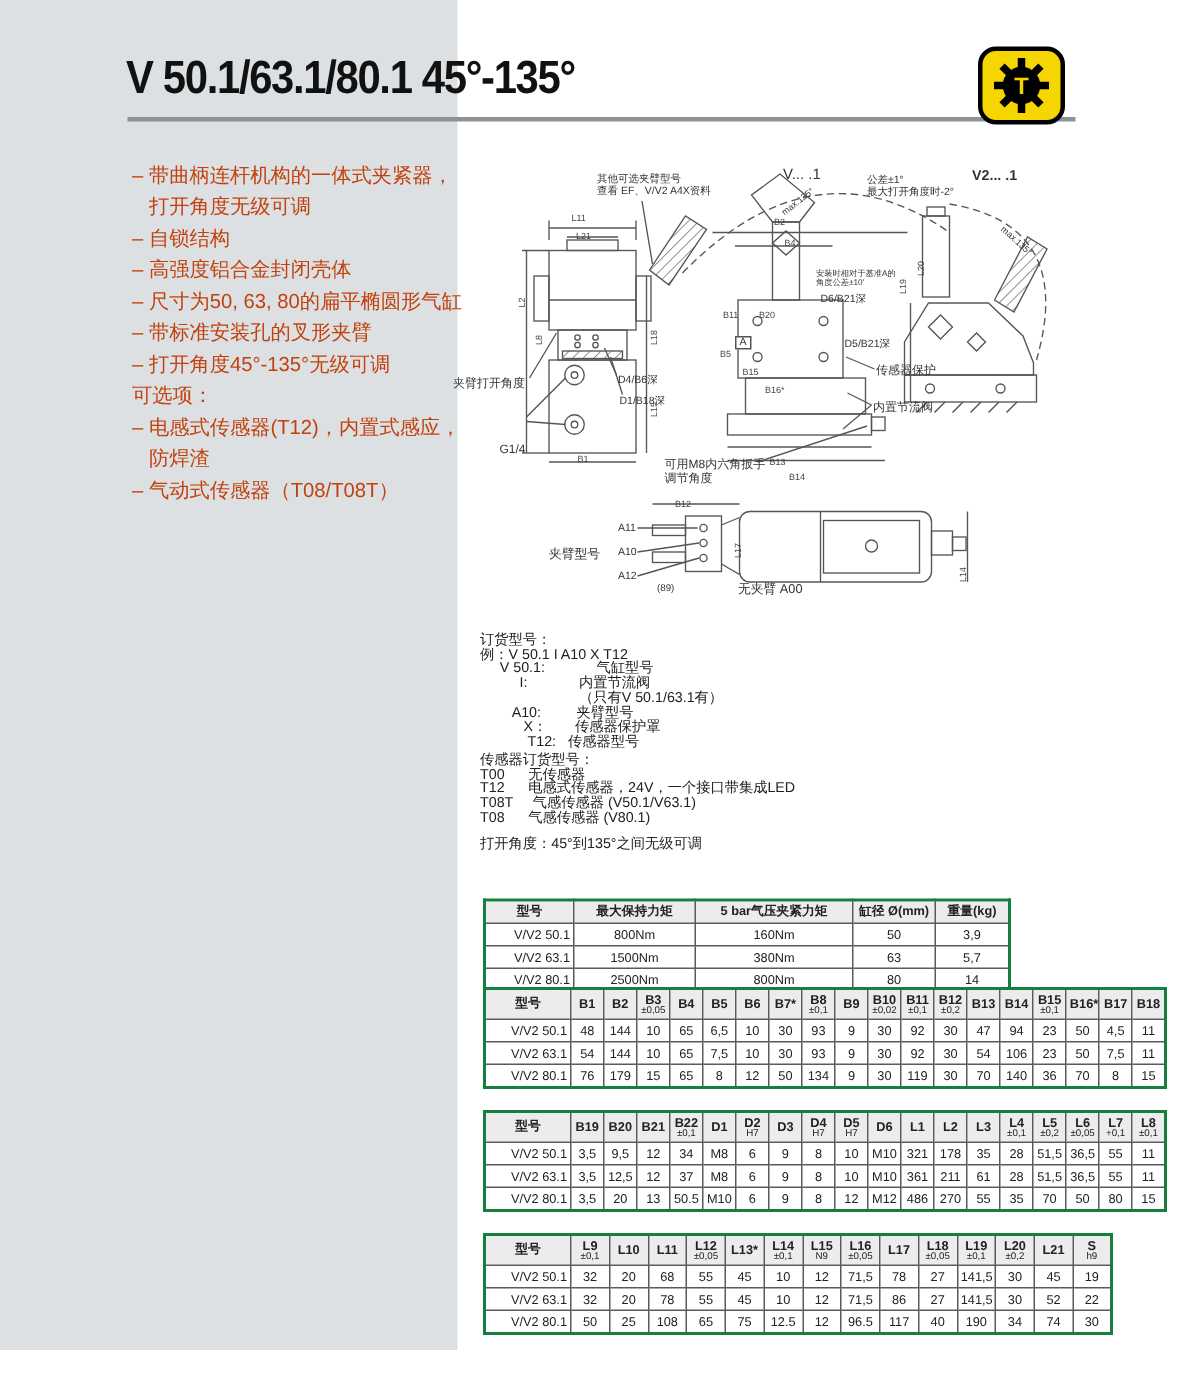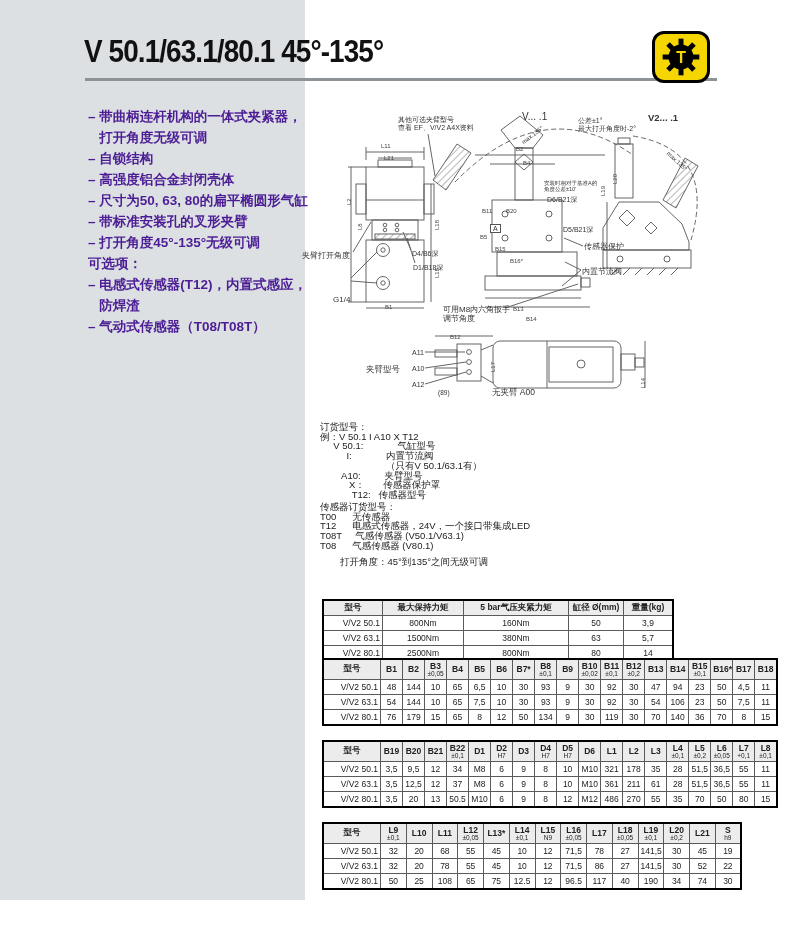--- a/index.html
+++ b/index.html
@@ -5,31 +5,31 @@
   html,body{margin:0;padding:0;background:#fff;}
   #page{position:relative;width:790px;height:900px;background:#fff;overflow:hidden;
         font-family:"Liberation Sans",sans-serif;}
   .panel{position:absolute;background:#dce0e3;}
   #title{position:absolute;left:84px;top:34px;font-size:31px;font-weight:bold;color:#111;
          letter-spacing:-1px;transform:scaleX(.9);transform-origin:left;white-space:nowrap;}
   #rule{position:absolute;left:85px;top:78px;width:632px;height:3px;background:#8d9296;}
   #logo{position:absolute;left:652px;top:31px;width:58px;height:52px;background:#f6d600;
         border:3px solid #000;border-radius:12px;display:flex;align-items:center;justify-content:center;box-sizing:border-box;}
   .lines{position:absolute;white-space:pre;color:#333;}
-  #features{left:88px;top:106px;font-size:13.5px;font-weight:bold;line-height:21px;color:#4c1d95;}
+  #features{left:88px;top:106px;font-size:13.5px;font-weight:normal;line-height:21px;color:#c2410c;}
   #ordering{left:320px;top:422px;font-size:9.5px;line-height:9.7px;color:#222;}
   #sensors{left:320px;top:502px;font-size:9.5px;line-height:9.7px;color:#222;}
-  #anglenote{position:absolute;left:340px;top:556px;font-size:9.5px;color:#222;white-space:pre;}
+  #anglenote{position:absolute;left:320px;top:556px;font-size:9.5px;color:#222;white-space:pre;}
   #notes{left:320px;top:570px;font-size:9.5px;line-height:10.5px;color:#222;}
   .ann{position:absolute;color:#333;white-space:pre;line-height:1.15;}
   .dim{position:absolute;font-size:6px;color:#444;white-space:nowrap;}
   .rot{transform:rotate(-90deg);transform-origin:left top;}
   .abox{position:absolute;font-size:7px;color:#333;border:1px solid #555;padding:0 2px;background:#fff;}
   svg.draw{position:absolute;left:315px;top:100px;width:415px;height:320px;}
-  table.dtable{position:absolute;border-collapse:collapse;table-layout:fixed;background:#fff;border:2px solid #000000;}
+  table.dtable{position:absolute;border-collapse:collapse;table-layout:fixed;background:#fff;border:2px solid #15803d;}
   .dtable th,.dtable td{border:1px solid #5a5a5a;font-size:8.5px;padding:1px 2px;text-align:center;
     color:#222;overflow:hidden;height:12px;}
   .dtable th{background:#ececec;font-weight:bold;}
   .dtable td:first-child{text-align:right;padding-left:3px;white-space:nowrap;}
   .h-sub{font-size:6.5px;font-weight:normal;line-height:6.5px;}
   #t1{left:322px;top:599px;width:324px;}
   #t1 th:nth-child(1){width:54px;} #t1 th:nth-child(2){width:76px;} #t1 th:nth-child(3){width:100px;}
   #t1 th:nth-child(4){width:50px;} #t1 th:nth-child(5){width:44px;}
   #t2,#t3{left:322px;top:658px;width:456px;}
   #t3{top:740px;}

